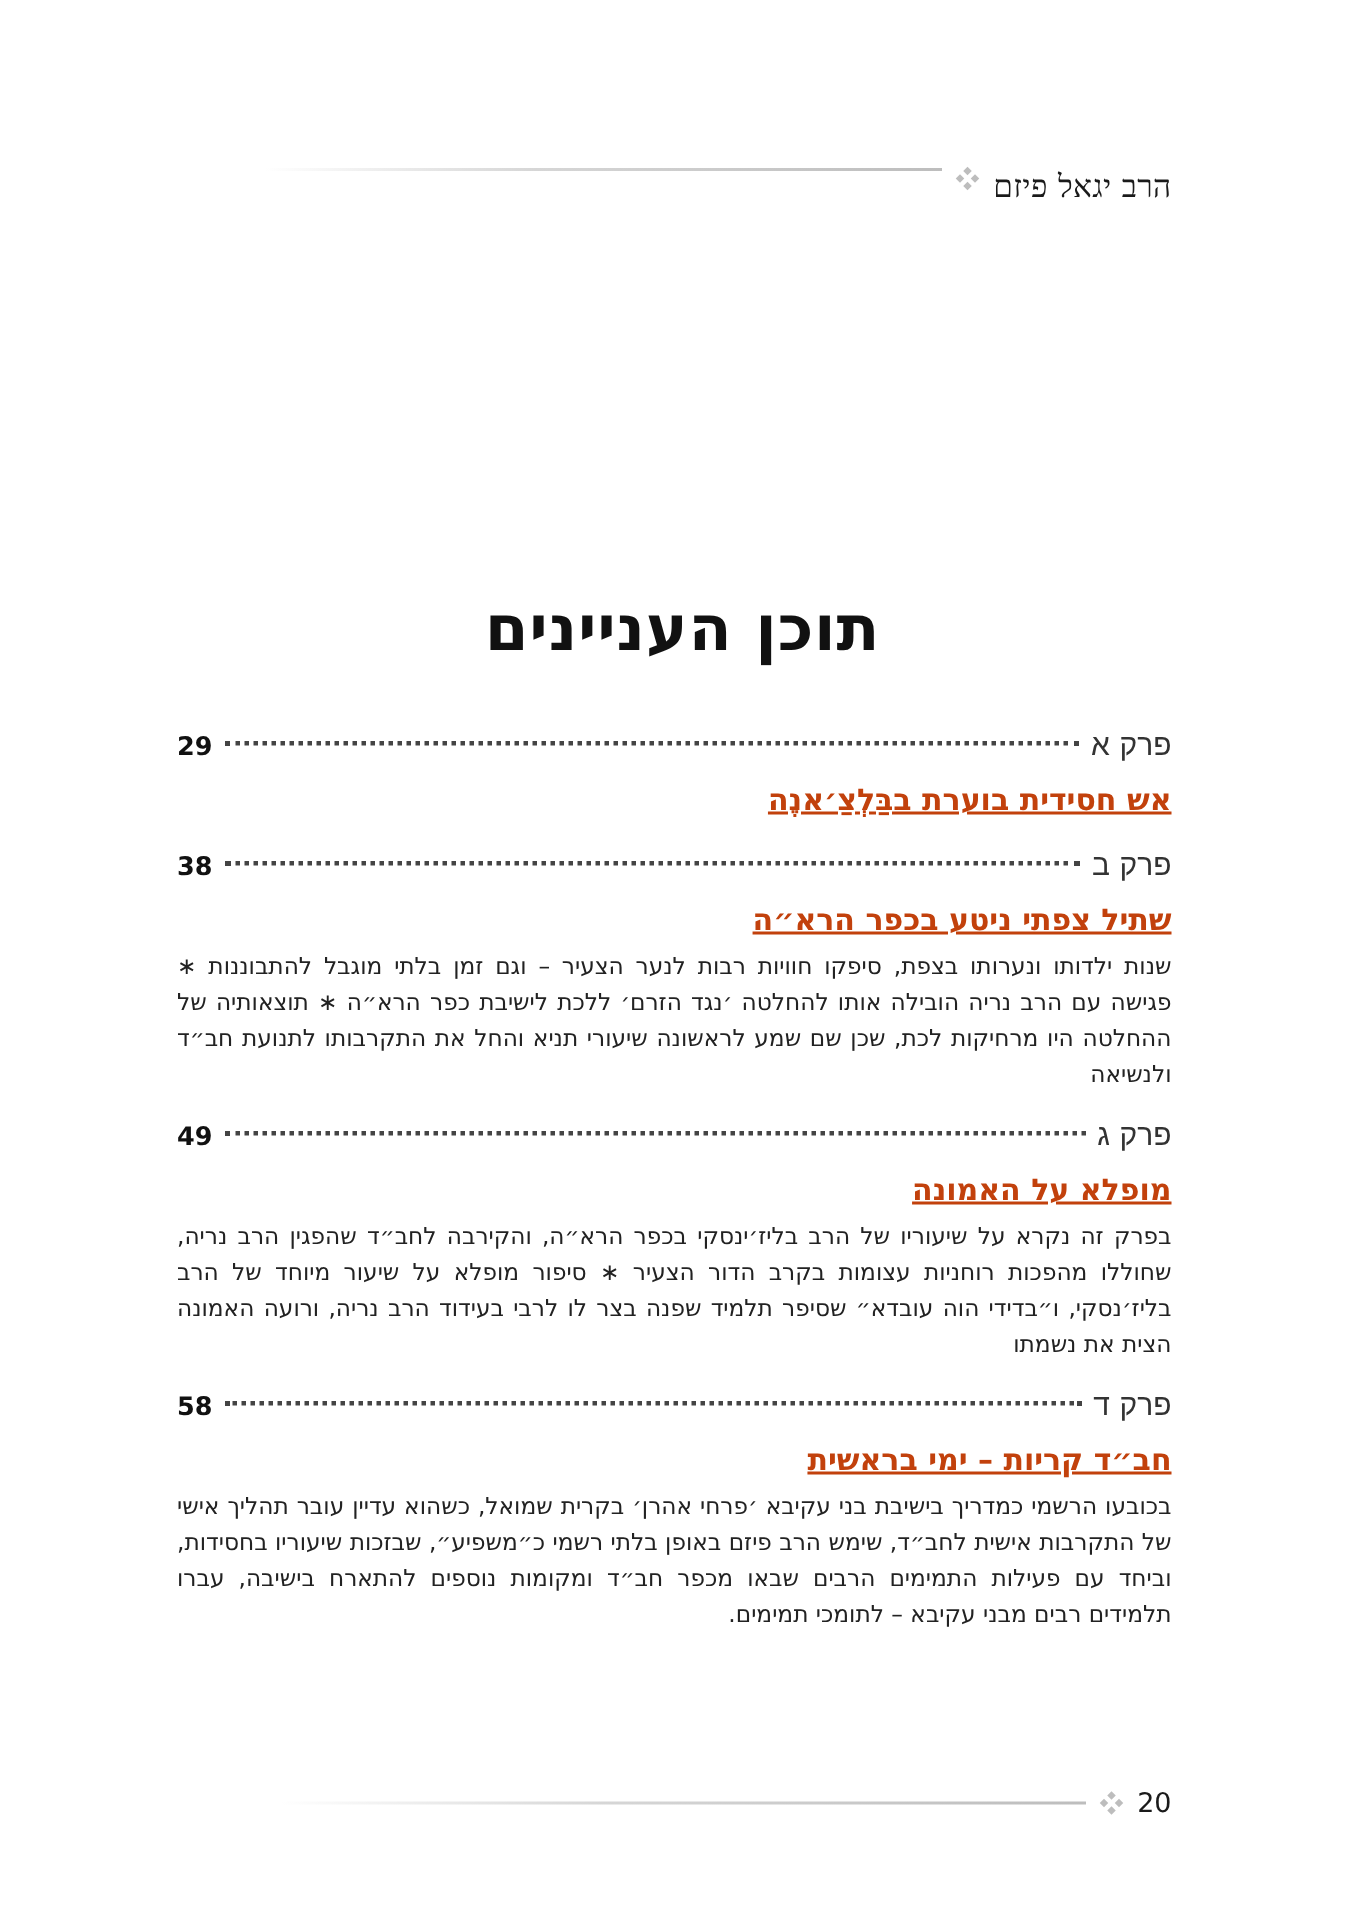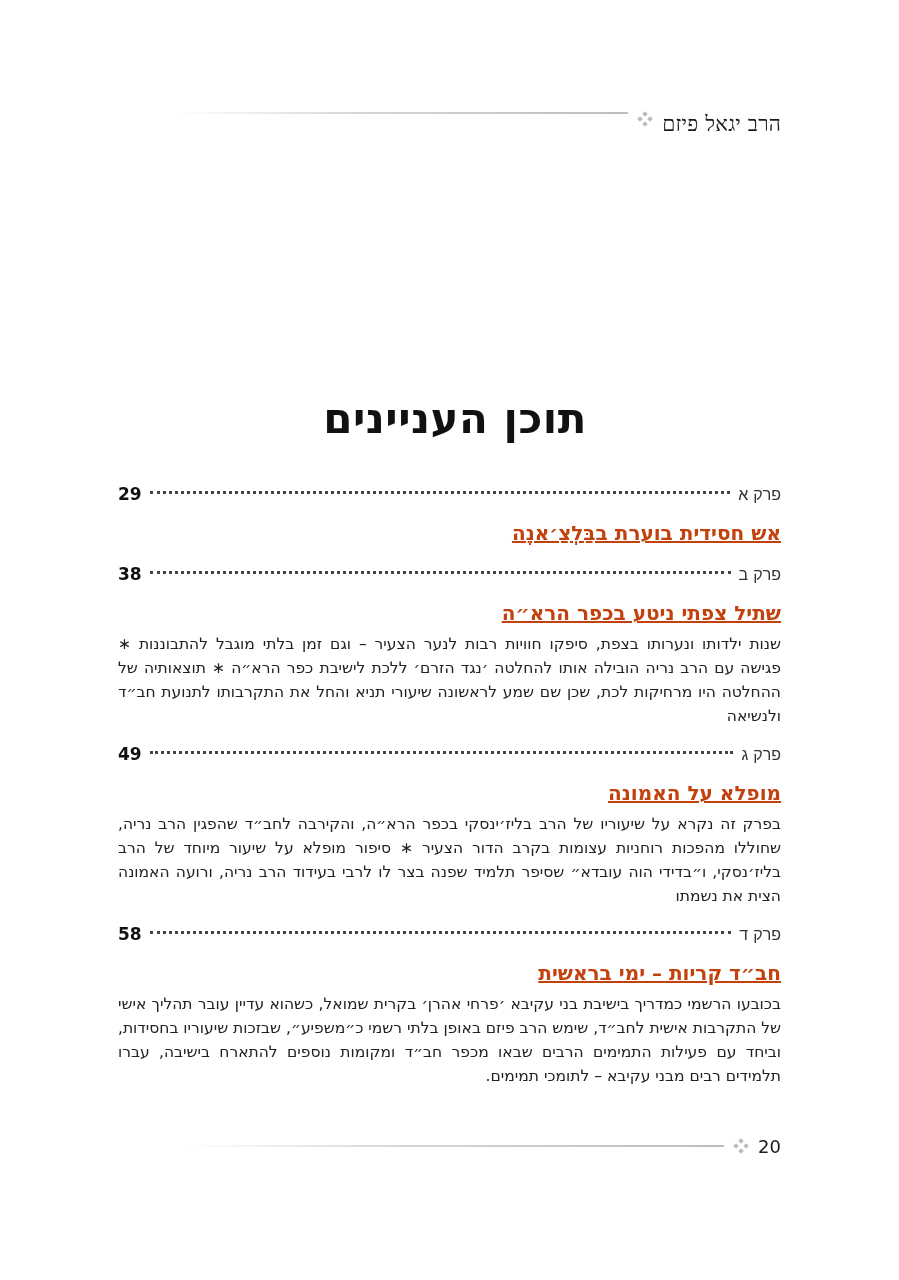--- a/index.html
+++ b/index.html
@@ -87,21 +87,21 @@
     .entry { margin-bottom: 16px; }
     .entry-head {
       display: flex;
       align-items: baseline;
       direction: rtl;
       height: 34px;
     }
     .chapter-label {
       font-family: "DejaVu Sans", "Liberation Sans", sans-serif;
       font-weight: 200;
-      font-size: 16px;
+      font-size: 20px;
       color: #333;
       white-space: nowrap;
     }
     .leader {
       flex: 1 1 auto;
       border-bottom: 3px dotted #444;
       margin: 0 8px;
       transform: translateY(-6px);
     }
     .page-num {
@@ -125,21 +125,21 @@
       font-family: "DejaVu Sans", "Liberation Sans", sans-serif;
       font-size: 15.5px;
       line-height: 24px;
       color: #222;
       text-align: justify;
       text-align-last: right;
     }
     
     .running-footer {
       position: absolute;
-      top: 1132px;
+      top: 1188px;
       right: 118px;
       left: 186px;
       height: 28px;
       display: flex;
       align-items: center;
       direction: rtl;
     }
     .folio {
       font-family: "DejaVu Sans", "Liberation Sans", sans-serif;
       font-size: 18px;

